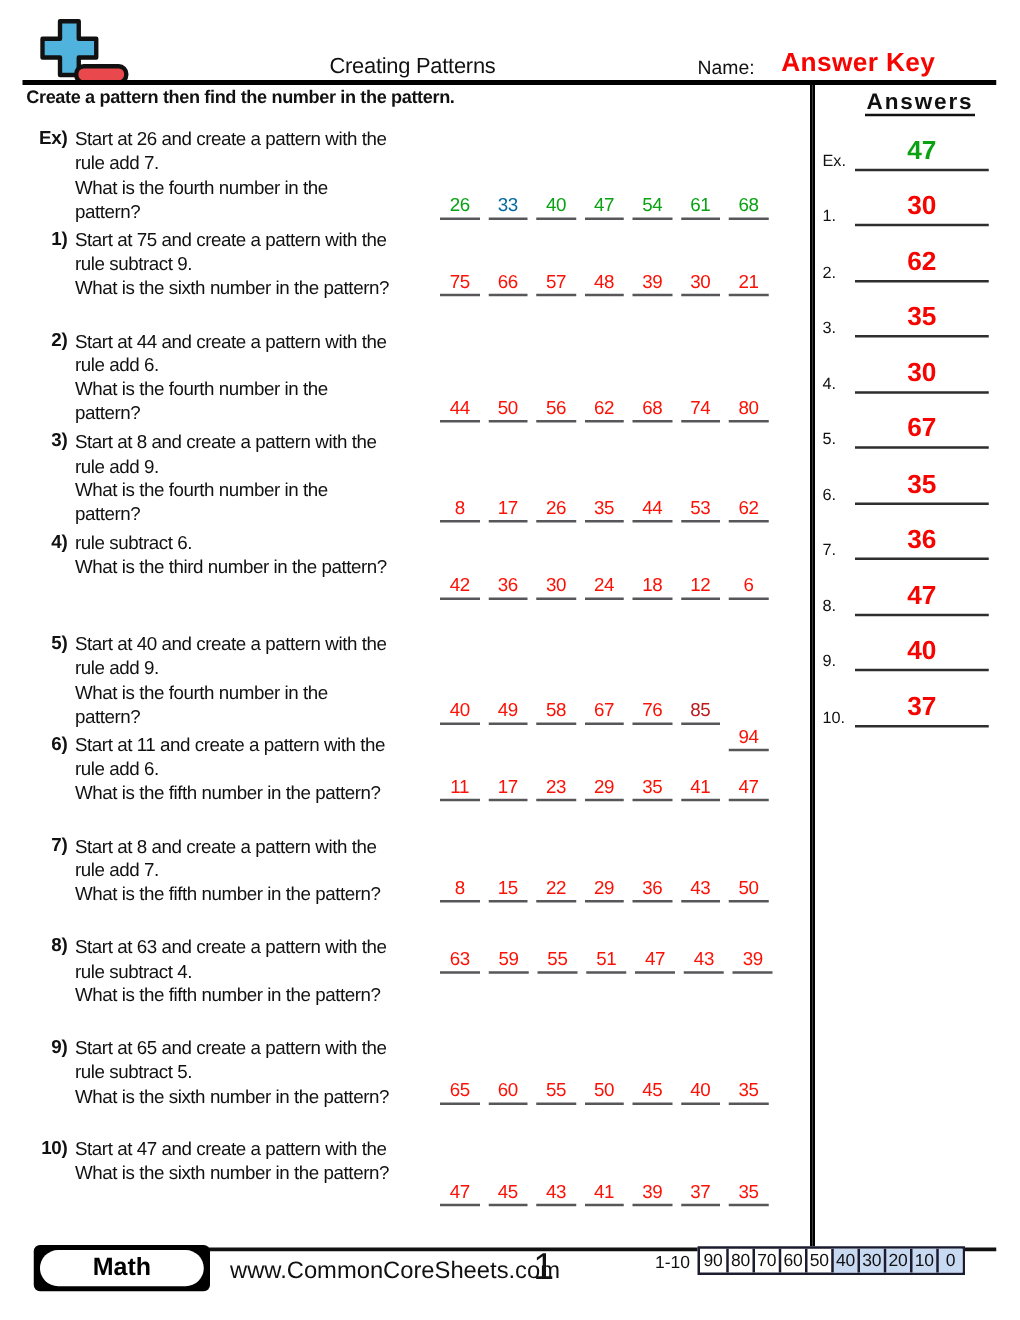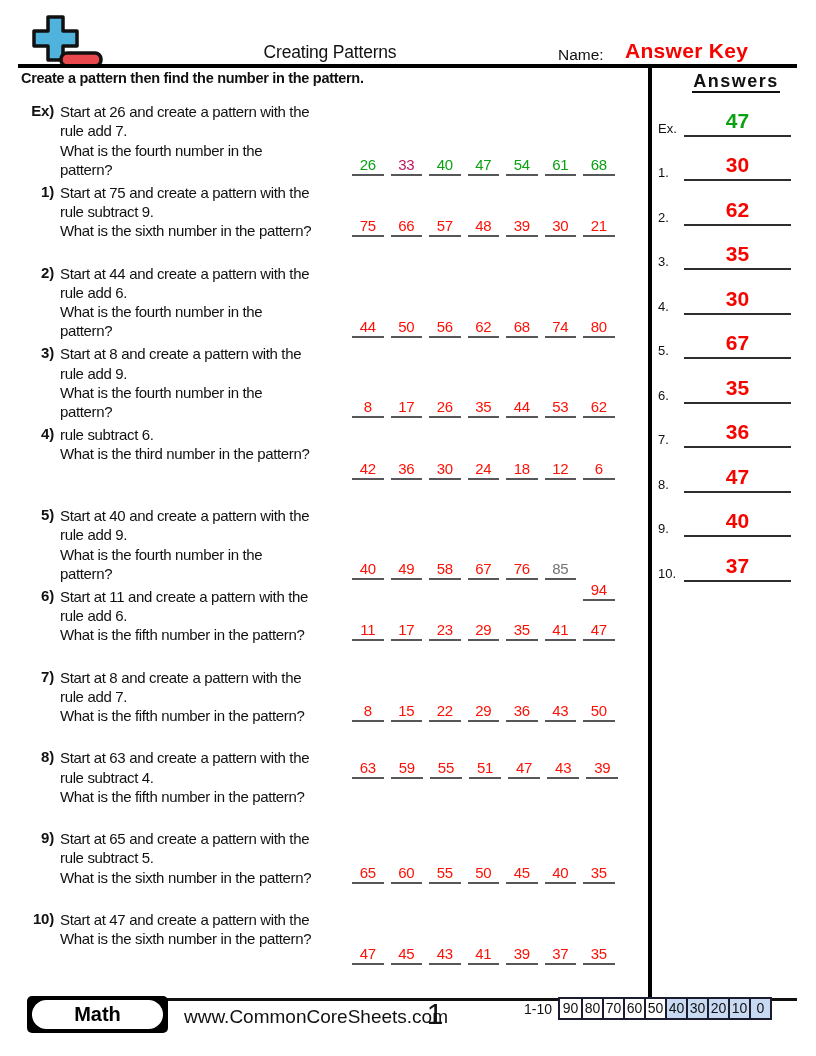--- a/index.html
+++ b/index.html
@@ -153,21 +153,21 @@
 <div id="problems">
     <div class="abs problem-label" style="top: 102px;">Ex)</div>
     <div class="abs problem-text" style="top: 102px; position: absolute;">
       <div class="ptext-line">Start at 26 and create a pattern with the</div>
       <div class="ptext-line">rule add 7.</div>
       <div class="ptext-line">What is the fourth number in the</div>
       <div class="ptext-line">pattern?</div>
     </div>
     <div class="numbers-row" style="top: 157.9px;">
       <div class="num-cell" style="color: rgb(10, 162, 19);">26</div>
-      <div class="num-cell" style="color: #be185d;">33</div>
+      <div class="num-cell" style="color: #0369a1;">33</div>
       <div class="num-cell" style="color: rgb(10, 162, 19);">40</div>
       <div class="num-cell" style="color: rgb(10, 162, 19);">47</div>
       <div class="num-cell" style="color: rgb(10, 162, 19);">54</div>
       <div class="num-cell" style="color: rgb(10, 162, 19);">61</div>
       <div class="num-cell" style="color: rgb(10, 162, 19);">68</div>
     </div>
     <div class="abs problem-label" style="top: 182.8px;">1)</div>
     <div class="abs problem-text" style="top: 182.8px; position: absolute;">
       <div class="ptext-line">Start at 75 and create a pattern with the</div>
       <div class="ptext-line">rule subtract 9.</div>
@@ -234,21 +234,21 @@
       <div class="ptext-line">rule add 9.</div>
       <div class="ptext-line">What is the fourth number in the</div>
       <div class="ptext-line">pattern?</div>
     </div>
     <div class="numbers-row" style="top: 561.9px;">
       <div class="num-cell" style="color: rgb(251, 18, 7);">40</div>
       <div class="num-cell" style="color: rgb(251, 18, 7);">49</div>
       <div class="num-cell" style="color: rgb(251, 18, 7);">58</div>
       <div class="num-cell" style="color: rgb(251, 18, 7);">67</div>
       <div class="num-cell" style="color: rgb(251, 18, 7);">76</div>
-      <div class="num-cell" style="color: #737373; text-align: right;">85</div>
+      <div class="num-cell" style="color: #b91c1c; text-align: right;">85</div>
       <div class="num-cell" style="color: rgb(251, 18, 7); margin-top: 36px;">94</div>
     </div>
     <div class="abs problem-label" style="top: 586.8px;">6)</div>
     <div class="abs problem-text" style="top: 586.8px; position: absolute;">
       <div class="ptext-line">Start at 11 and create a pattern with the</div>
       <div class="ptext-line">rule add 6.</div>
       <div class="ptext-line">What is the fifth number in the pattern?</div>
     </div>
     <div class="numbers-row" style="top: 623.4px; align-items: flex-end;">
       <div class="num-cell" style="color: rgb(251, 18, 7);">11</div>

